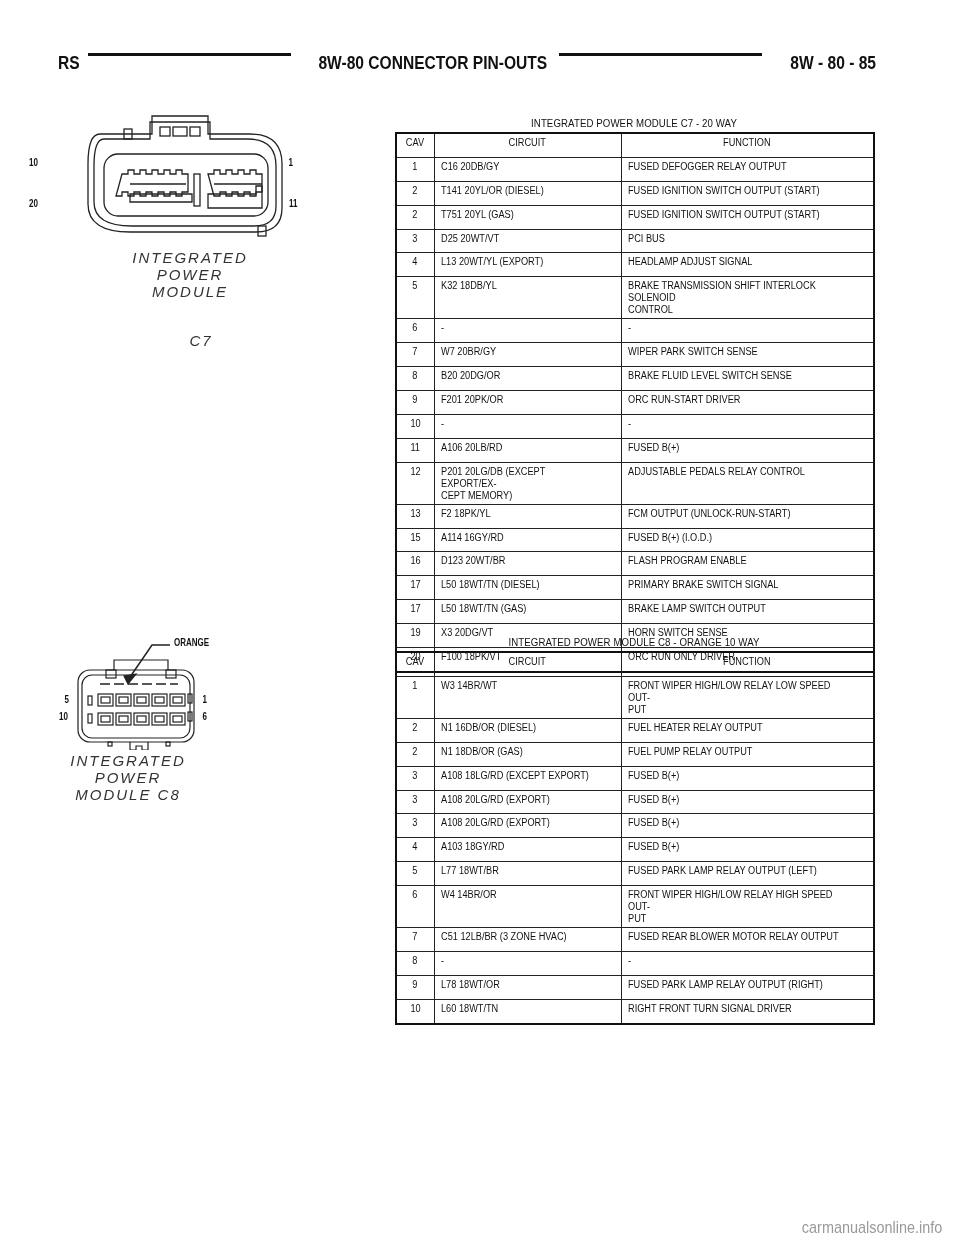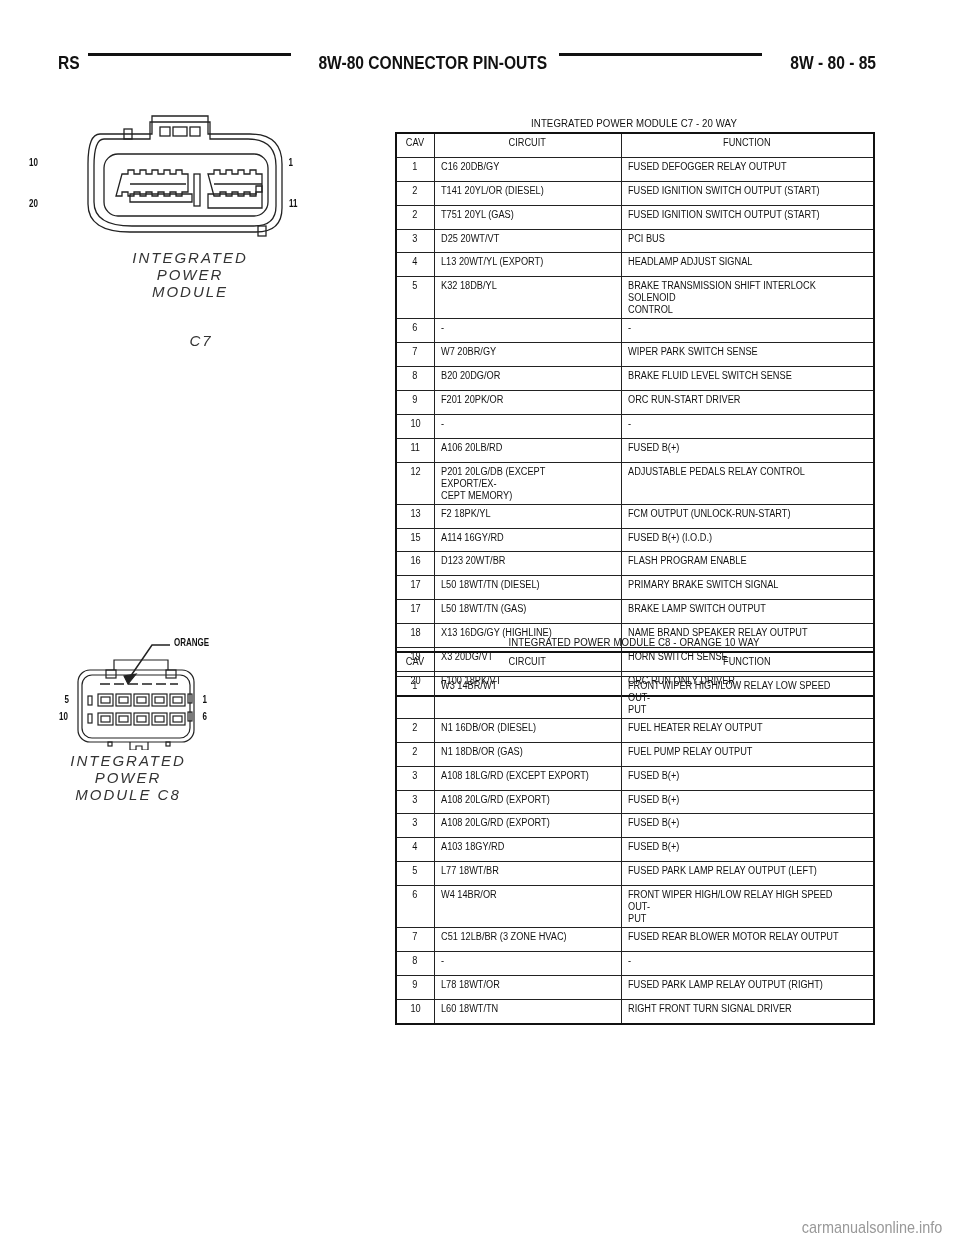--- a/index.html
+++ b/index.html
@@ -189,25 +189,20 @@
         <td class="cav"><span class="cell-txt">17</span></td>
         <td><span class="cell-txt">L50 18WT/TN (DIESEL)</span></td>
         <td><span class="cell-txt">PRIMARY BRAKE SWITCH SIGNAL</span></td>
       </tr>
       <tr>
         <td class="cav"><span class="cell-txt">17</span></td>
         <td><span class="cell-txt">L50 18WT/TN (GAS)</span></td>
         <td><span class="cell-txt">BRAKE LAMP SWITCH OUTPUT</span></td>
       </tr>
       <tr>
-        <td class="cav"><span class="cell-txt">18</span></td>
-        <td><span class="cell-txt">X13 16DG/GY (HIGHLINE)</span></td>
-        <td><span class="cell-txt">NAME BRAND SPEAKER RELAY OUTPUT</span></td>
-      </tr>
-      <tr>
         <td class="cav"><span class="cell-txt">19</span></td>
         <td><span class="cell-txt">X3 20DG/VT</span></td>
         <td><span class="cell-txt">HORN SWITCH SENSE</span></td>
       </tr>
       <tr>
         <td class="cav"><span class="cell-txt">20</span></td>
         <td><span class="cell-txt">F100 18PK/VT</span></td>
         <td><span class="cell-txt">ORC RUN ONLY DRIVER</span></td>
       </tr>
     </tbody>

